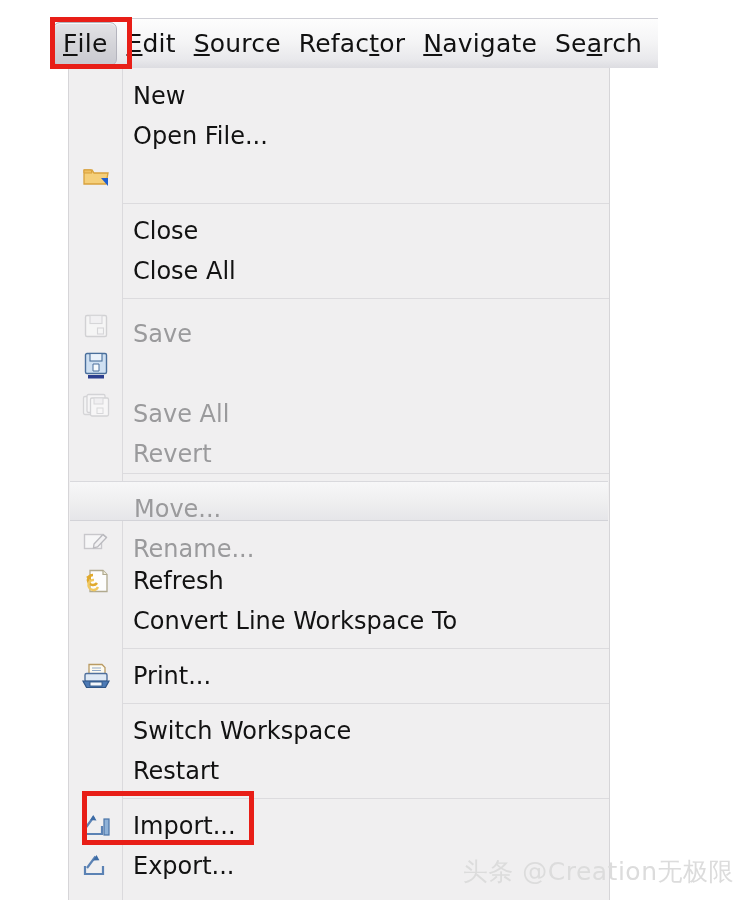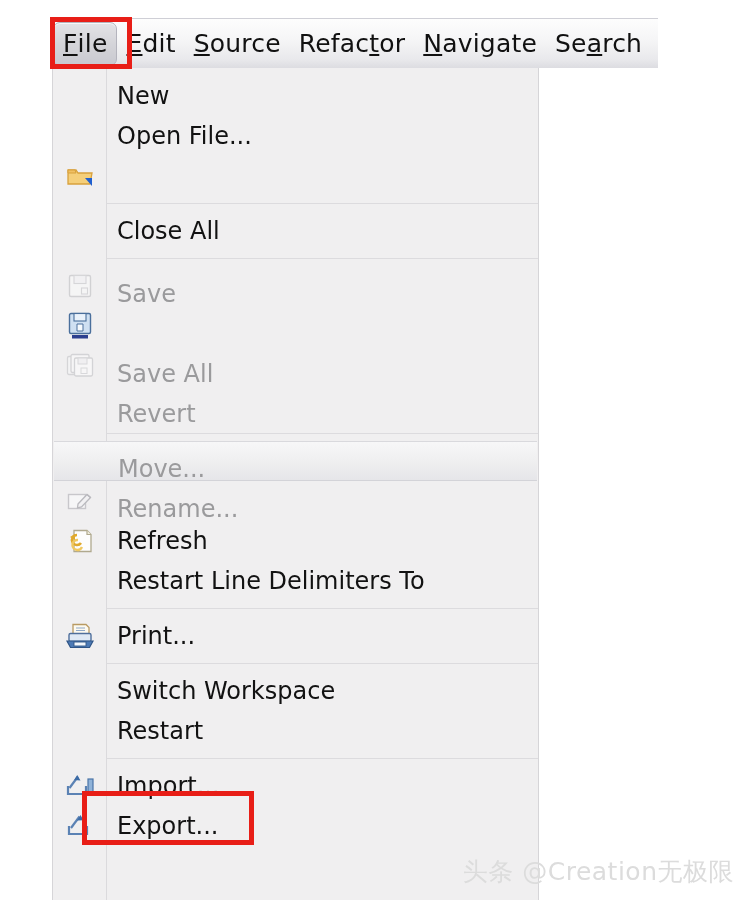--- a/index.html
+++ b/index.html
@@ -59,23 +59,23 @@
     display: flex;
     align-items: center;
     box-sizing: border-box;
     margin-left: 1px;
     box-shadow: inset 0 1px 0 rgba(255,255,255,.75);
   }
 
   
   #file-menu {
     position: absolute;
-    left: 52px;
+    left: 68px;
     top: 68px;
-    width: 487px;
+    width: 542px;
     height: 832px;
     background: #f0eff0;
     border-left: 1px solid #d6d5d8;
     border-right: 1px solid #d6d5d8;
     box-sizing: border-box;
     overflow: hidden;
     text-align: right;
   }
   
   #gutter-divider {
@@ -207,20 +207,23 @@
           <span class="menu-icon">
             <svg class="ico" width="28" height="24" viewBox="0 0 28 24">
               <path d="M2 6 L2 20 L24 20 L26 9 L12 9 L10 6 Z" fill="#f5cf7a" stroke="#d8a13c" stroke-width="1.3"></path>
               <path d="M2 6 L2 9 L10 9 L9 6 Z" fill="#f0c063" stroke="#d8a13c" stroke-width="1"></path>
               <path d="M19 14 L26 14 L26 22 Z" fill="#1f5fd0"></path>
             </svg>
           </span>
         </div>
         <div class="menu-sep"></div>
         <div class="menu-row">
+          <span class="menu-label">Close</span>
+        </div>
+        <div class="menu-row">
           <span class="menu-label">Close All</span>
           <span class="menu-accel">Ctr</span>
         </div>
         <div class="menu-sep"></div>
         <div class="menu-row disabled">
           <span class="menu-icon" style="opacity: 0.55;">
             <svg class="ico" width="26" height="26" viewBox="0 0 26 26">
               <rect x="2.5" y="2.5" width="21" height="21" rx="1.5" fill="#fafafa" stroke="#b9b9bd" stroke-width="1.4"></rect>
               <rect x="7" y="2.5" width="12" height="8" fill="#f2f2f4" stroke="#c2c2c6" stroke-width="1.1"></rect>
               <rect x="14.5" y="15" width="6" height="6" fill="none" stroke="#c2c2c6" stroke-width="1.1"></rect>
@@ -274,21 +277,21 @@
               <path d="M8 2.5 L21 2.5 L25 6.5 L25 23.5 L8 23.5 Z" fill="#fdfdfd" stroke="#b0a98e" stroke-width="1.3"></path>
               <path d="M21 2.5 L21 6.5 L25 6.5" fill="#f0eddc" stroke="#b0a98e" stroke-width="1.2"></path>
               <path d="M11 7 a5 5 0 1 0 4 8" fill="none" stroke="#e0a92c" stroke-width="2.6"></path>
               <path d="M12 12 a5 5 0 1 0 4 7" fill="none" stroke="#f0c860" stroke-width="2.4"></path>
               <path d="M4 9 L9 6 L9 12 Z" fill="#e0a92c"></path>
             </svg>
           </span>
           <span class="menu-label">Refresh</span>
         </div>
         <div class="menu-row">
-          <span class="menu-label">Restart Line Delimiters To</span>
+          <span class="menu-label">Convert Line Workspace To</span>
         </div>
         <div class="menu-sep"></div>
         <div class="menu-row">
           <span class="menu-icon">
             <svg class="ico" width="30" height="26" viewBox="0 0 30 26">
               <path d="M8 1.5 L21 1.5 L24 4.5 L24 11 L8 11 Z" fill="#fdfaf0" stroke="#b99a62" stroke-width="1.3"></path>
               <path d="M11 5 L20 5 M11 7.5 L20 7.5" stroke="#8fa8c8" stroke-width="1.2"></path>
               <rect x="4" y="10.5" width="22" height="8" rx="1.6" fill="#dfe9f5" stroke="#4f6f9c" stroke-width="1.4"></rect>
               <path d="M2 18 L28 18 L24.5 24.5 L5.5 24.5 Z" fill="#4d7ab5" stroke="#2f5586" stroke-width="1.2"></path>
               <rect x="9" y="19" width="12" height="4" fill="#f3f7fc" stroke="#2f5586" stroke-width=".9"></rect>

